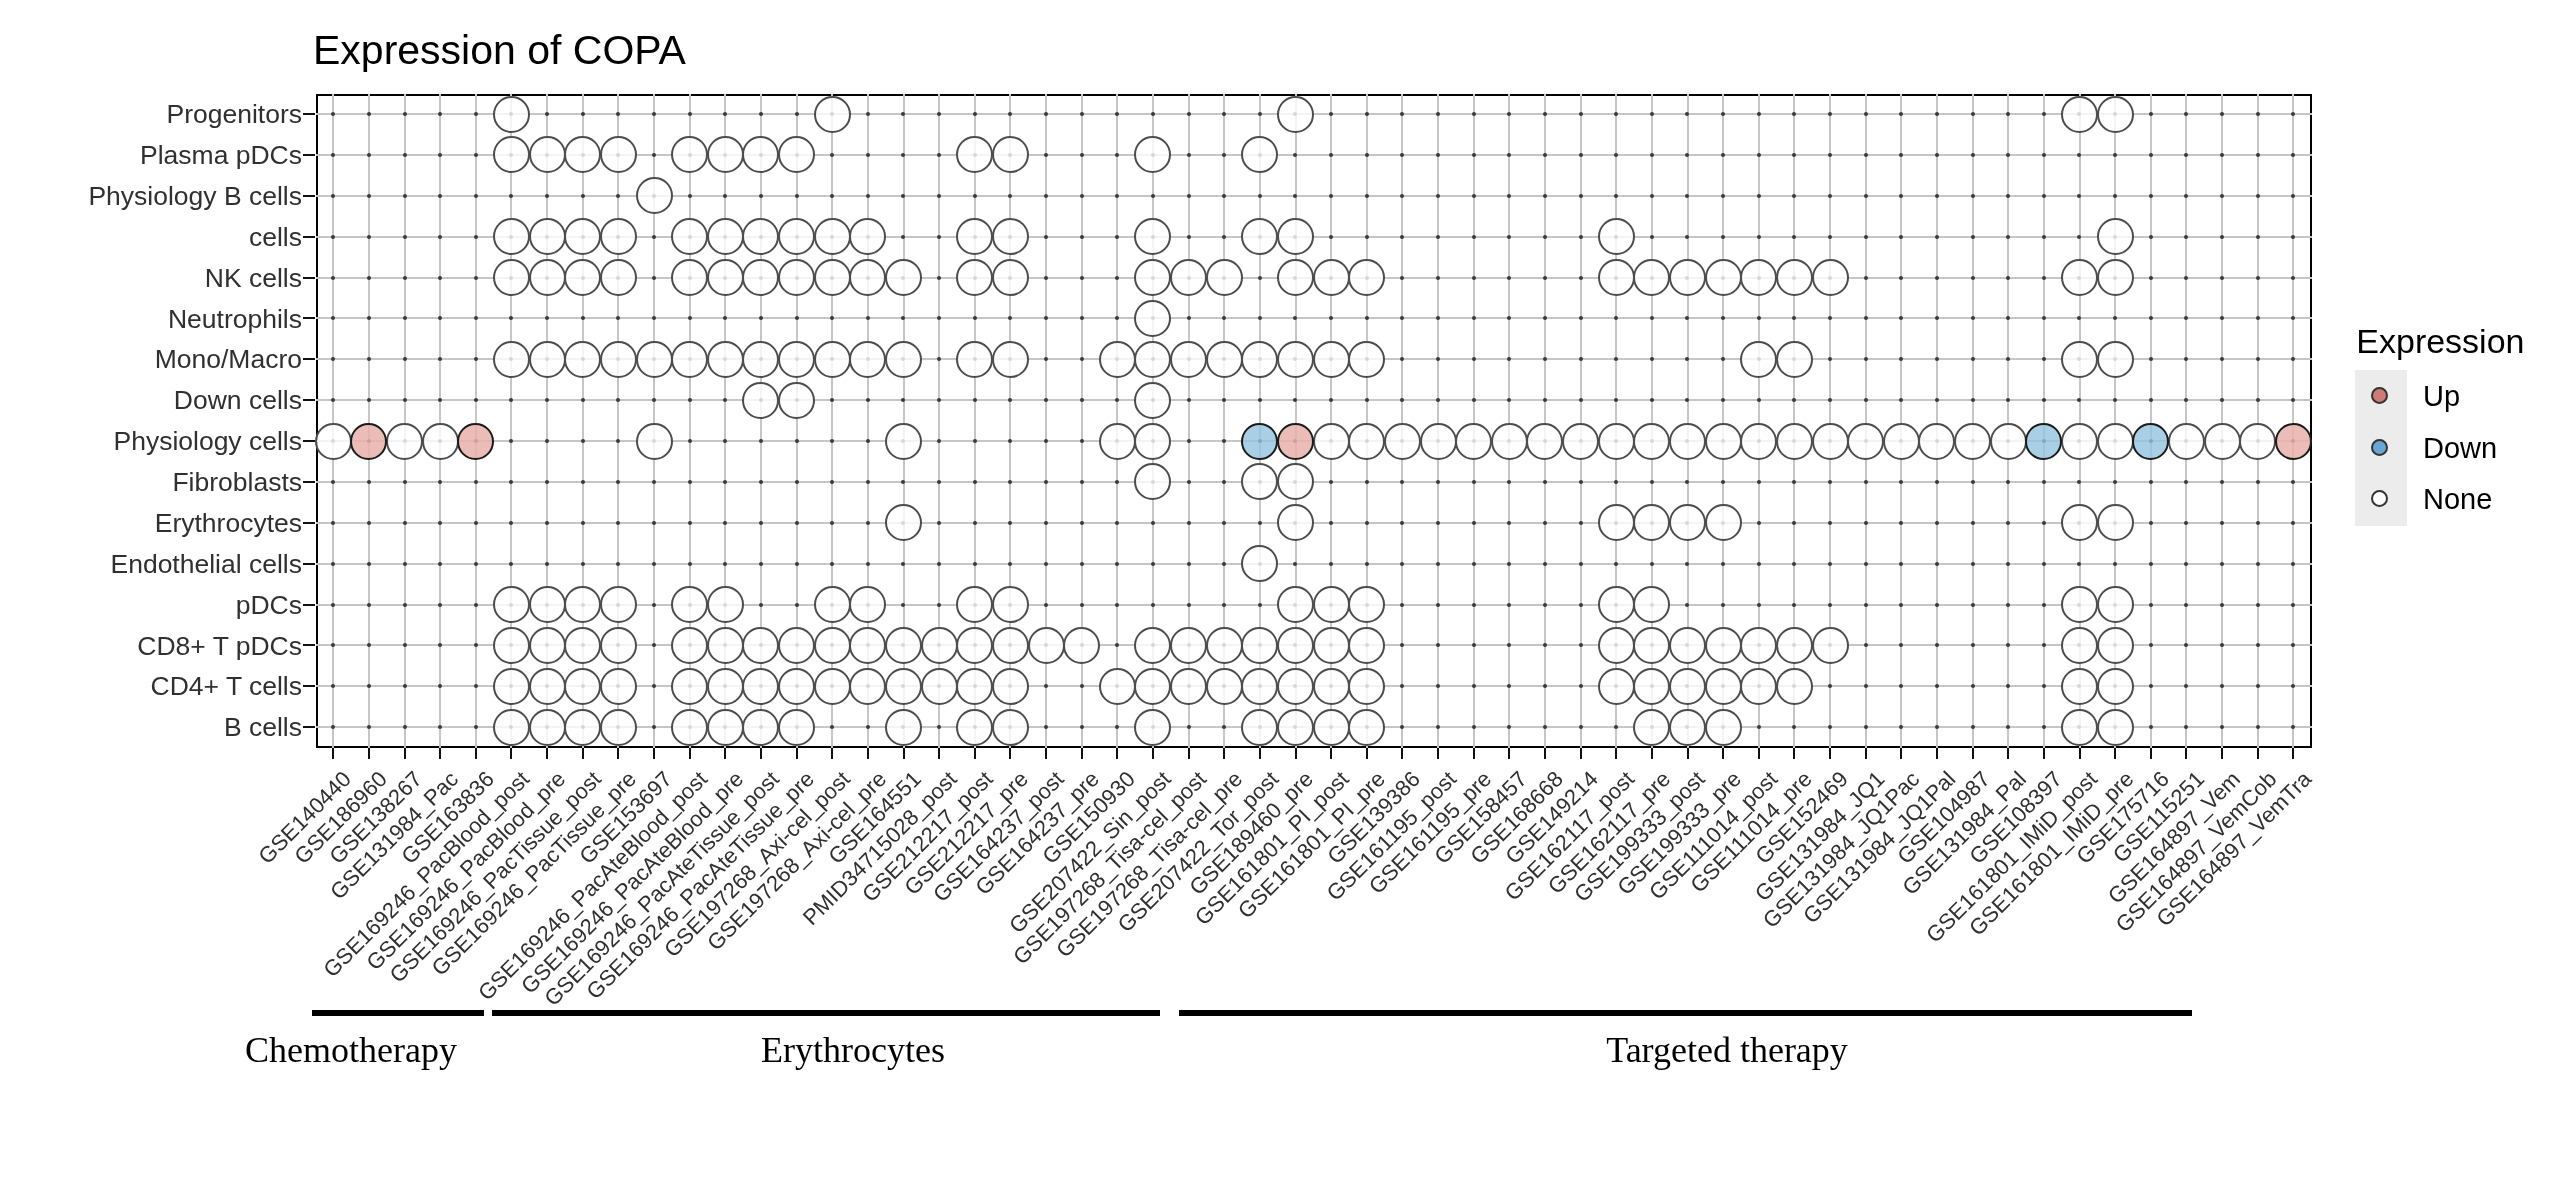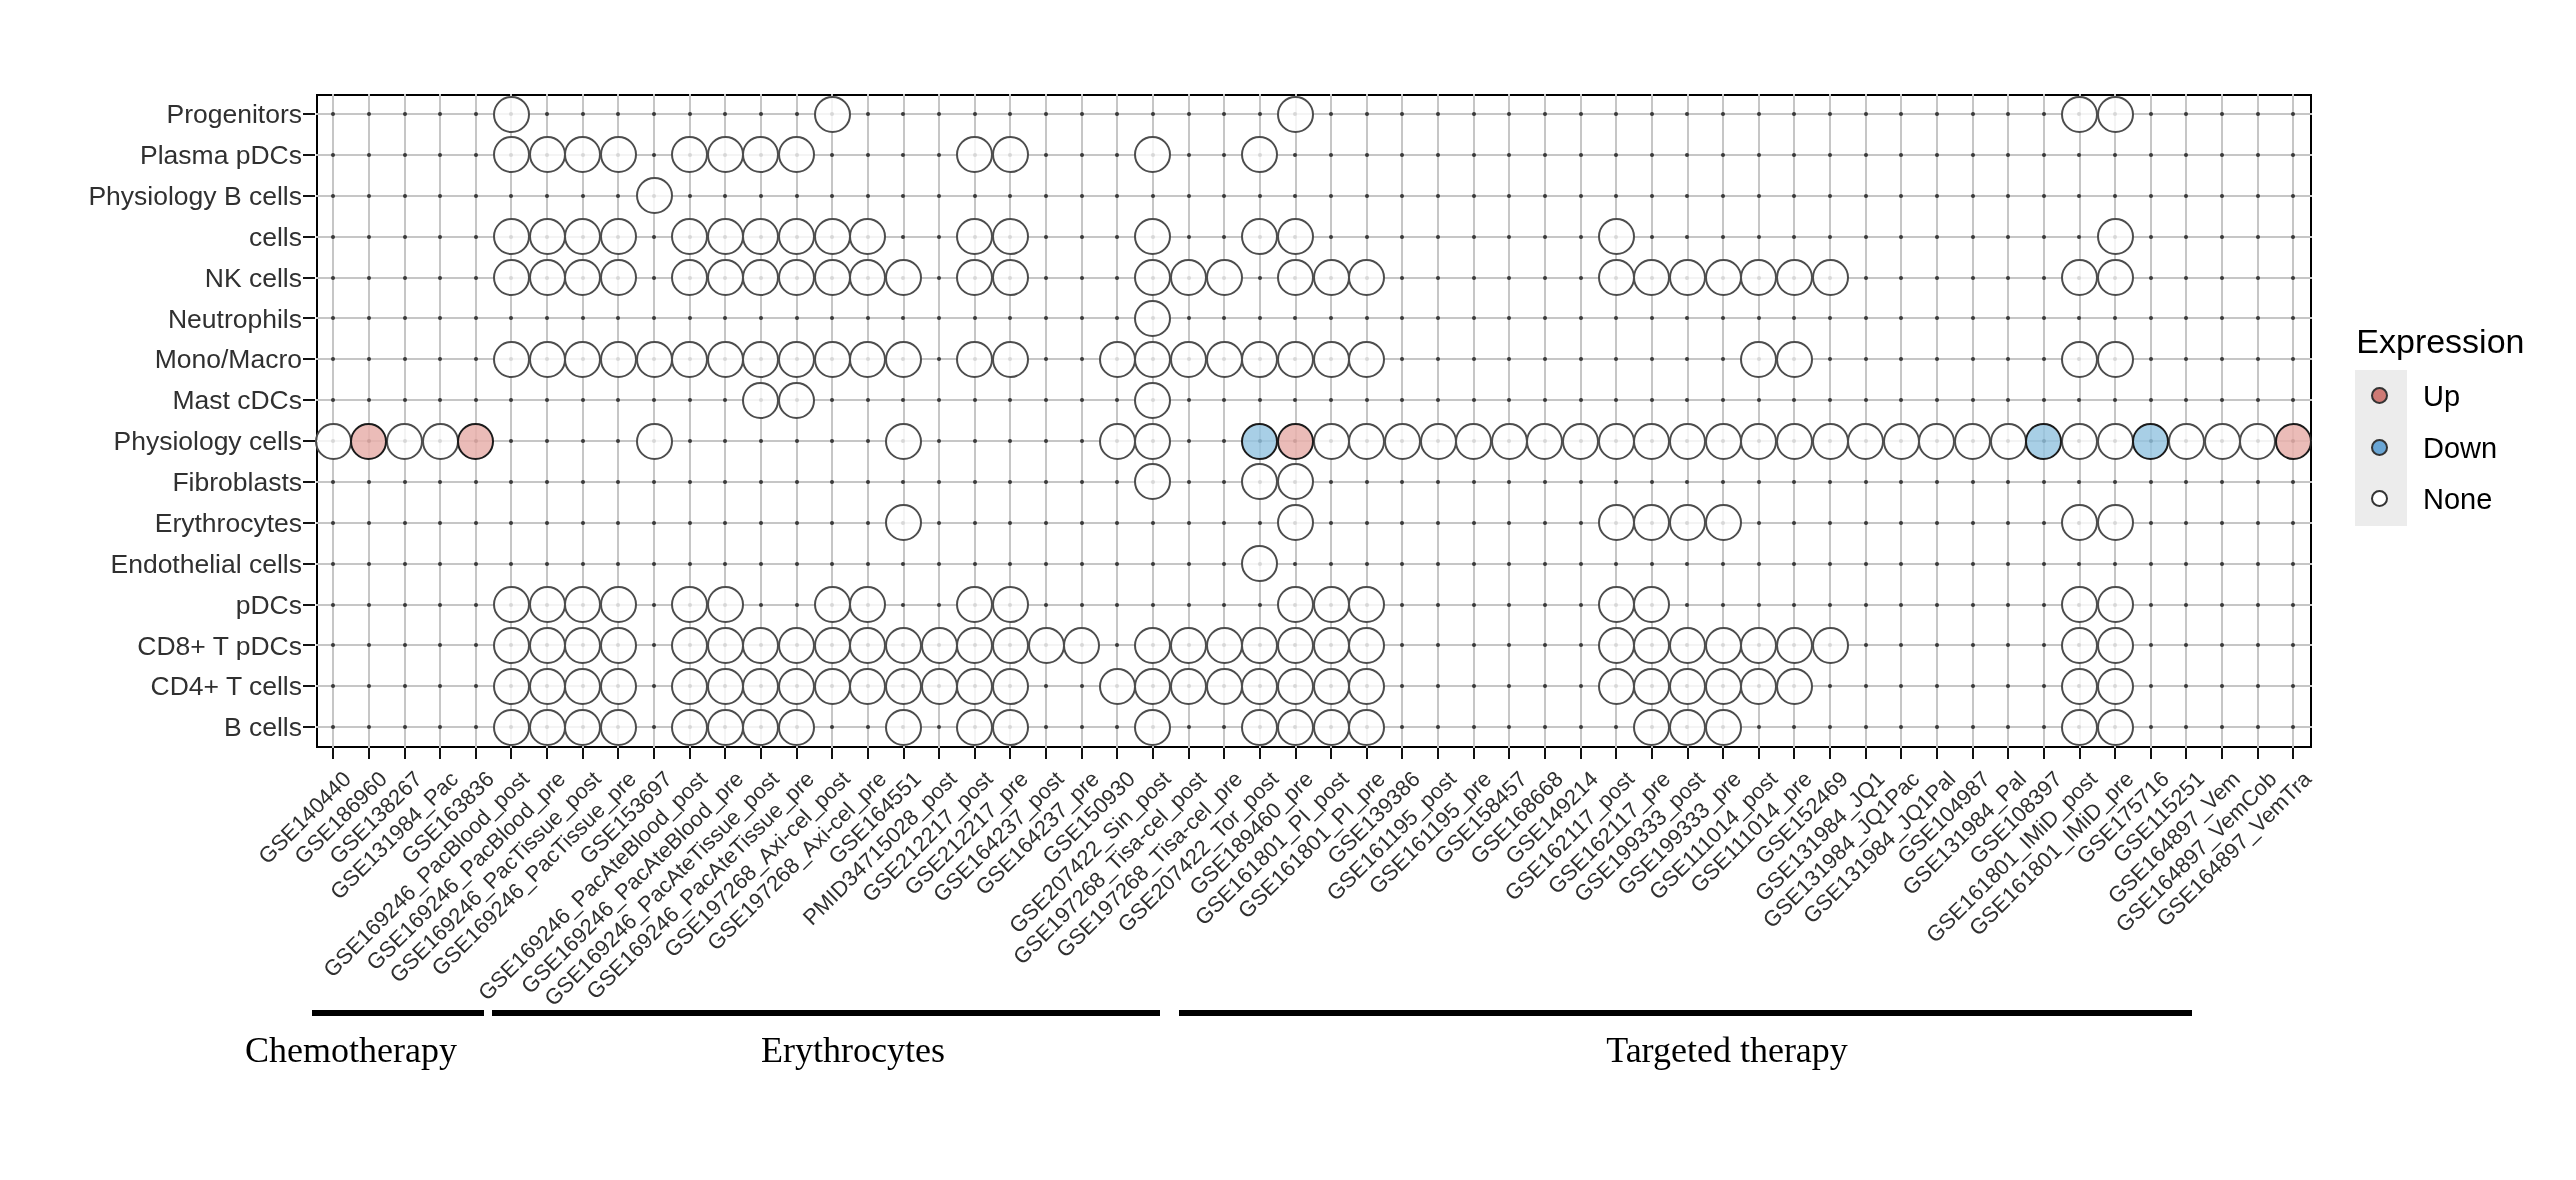--- a/index.html
+++ b/index.html
@@ -44,20 +44,21 @@
   .legend-dot{
     position:absolute;left:24px;width:17px;height:17px;border-radius:50%;
     box-sizing:border-box;border:2.1px solid #333;background:#fff;
   }
   .legend-label{position:absolute;left:76px;font-size:29px;color:#000;line-height:34px;white-space:nowrap;}
 </style>
 </head>
 <body>
 
 <div id="canvas">
+  <div class="page-title">Expression of COPA</div>
 
   <div id="plot-frame"></div>
   <div id="grid-layer">
       <div class="vgrid" style="left: 332px; top: 94px; width: 2.1px; height: 654px;"></div>
       <div class="vgrid" style="left: 368px; top: 94px; width: 2.1px; height: 654px;"></div>
       <div class="vgrid" style="left: 404px; top: 94px; width: 2.1px; height: 654px;"></div>
       <div class="vgrid" style="left: 439px; top: 94px; width: 2.1px; height: 654px;"></div>
       <div class="vgrid" style="left: 475px; top: 94px; width: 2.1px; height: 654px;"></div>
       <div class="vgrid" style="left: 510px; top: 94px; width: 2.1px; height: 654px;"></div>
       <div class="vgrid" style="left: 546px; top: 94px; width: 2.1px; height: 654px;"></div>
@@ -1278,21 +1279,21 @@
       <div class="ylabel" style="top: 181px;">Physiology B cells</div>
       <div class="tick" style="left: 303px; top: 236px; width: 12px; height: 2.1px;"></div>
       <div class="ylabel" style="top: 222px;">cells</div>
       <div class="tick" style="left: 303px; top: 277px; width: 12px; height: 2.1px;"></div>
       <div class="ylabel" style="top: 263px;">NK cells</div>
       <div class="tick" style="left: 303px; top: 317px; width: 12px; height: 2.1px;"></div>
       <div class="ylabel" style="top: 304px;">Neutrophils</div>
       <div class="tick" style="left: 303px; top: 358px; width: 12px; height: 2.1px;"></div>
       <div class="ylabel" style="top: 344px;">Mono/Macro</div>
       <div class="tick" style="left: 303px; top: 399px; width: 12px; height: 2.1px;"></div>
-      <div class="ylabel" style="top: 385px;">Mast cDCs</div>
+      <div class="ylabel" style="top: 385px;">Down cells</div>
       <div class="tick" style="left: 303px; top: 440px; width: 12px; height: 2.1px;"></div>
       <div class="ylabel" style="top: 426px;">Physiology cells</div>
       <div class="tick" style="left: 303px; top: 481px; width: 12px; height: 2.1px;"></div>
       <div class="ylabel" style="top: 467px;">Fibroblasts</div>
       <div class="tick" style="left: 303px; top: 522px; width: 12px; height: 2.1px;"></div>
       <div class="ylabel" style="top: 508px;">Erythrocytes</div>
       <div class="tick" style="left: 303px; top: 563px; width: 12px; height: 2.1px;"></div>
       <div class="ylabel" style="top: 549px;">Endothelial cells</div>
       <div class="tick" style="left: 303px; top: 604px; width: 12px; height: 2.1px;"></div>
       <div class="ylabel" style="top: 590px;">pDCs</div>

